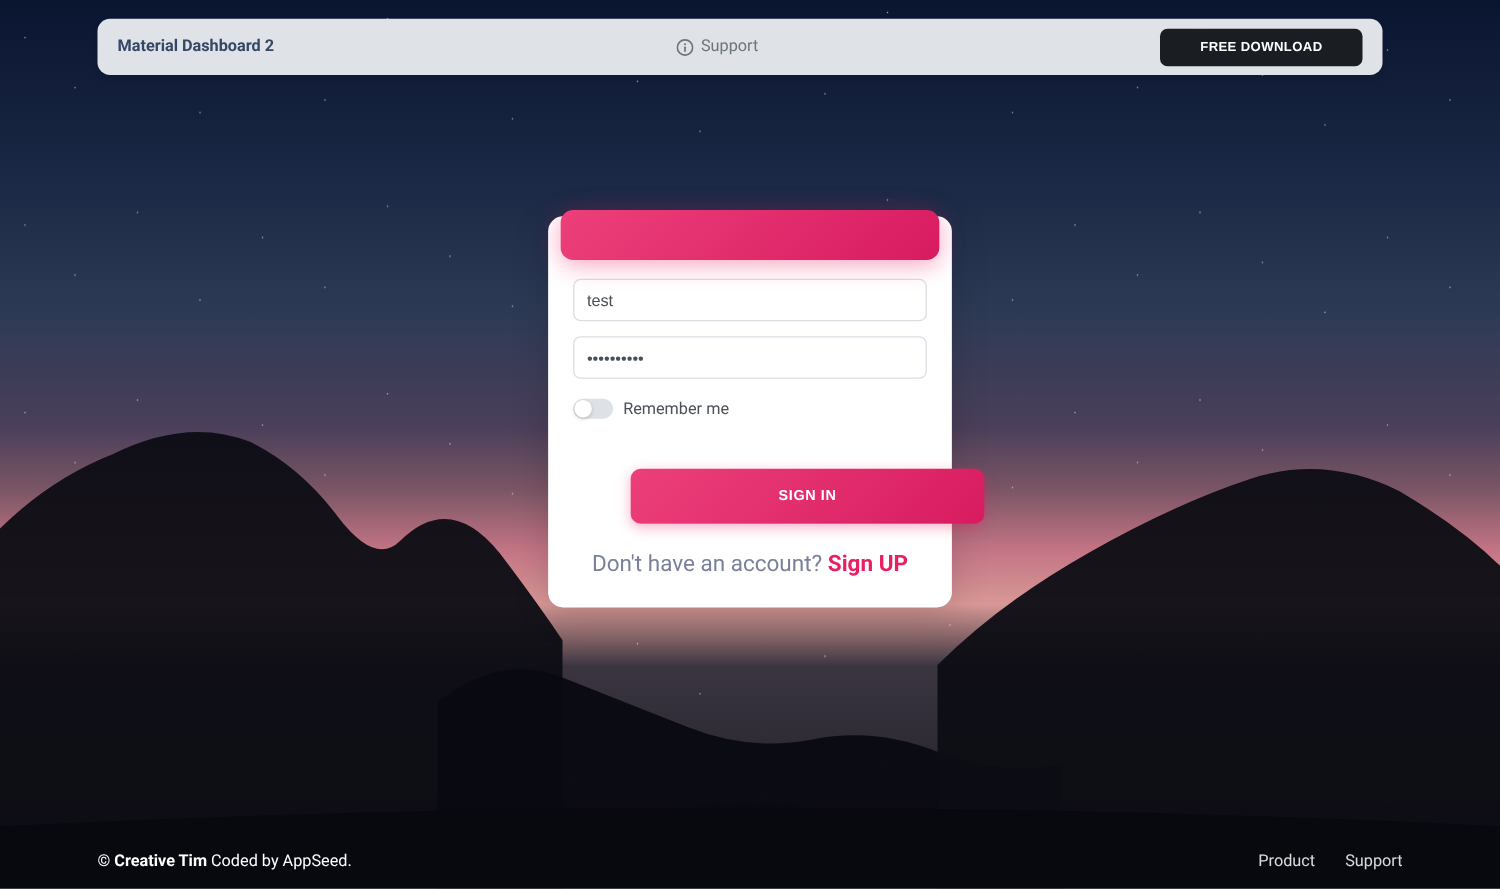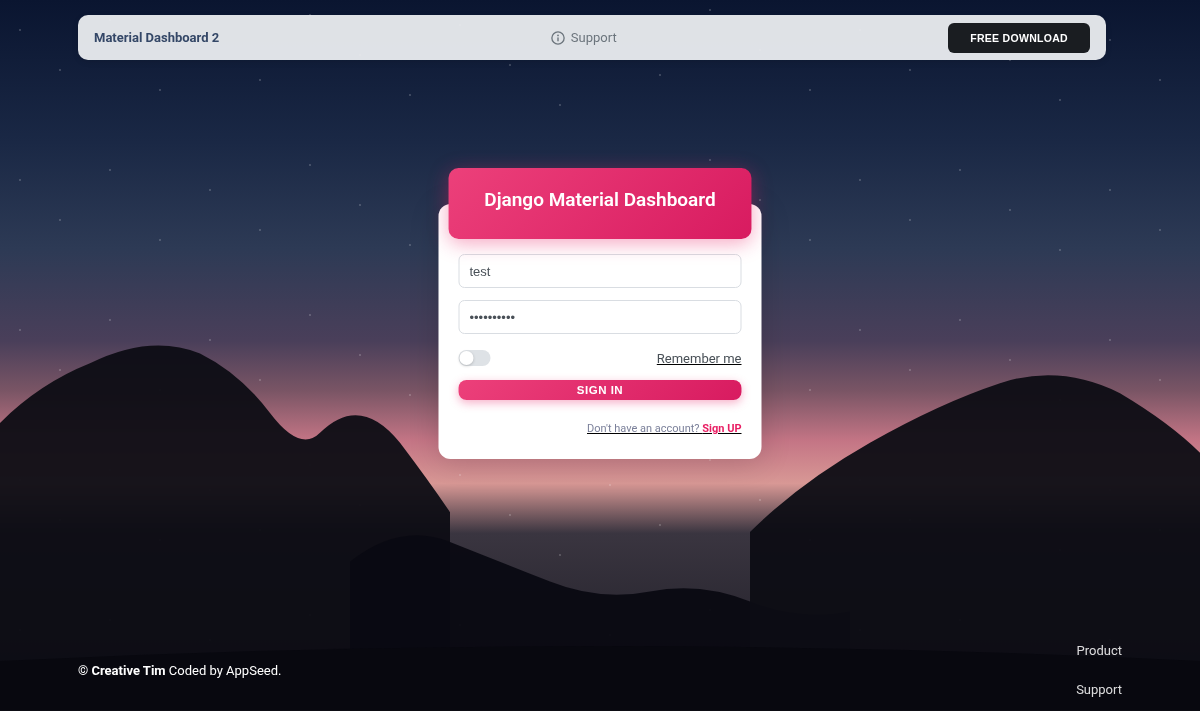--- a/index.html
+++ b/index.html
@@ -86,21 +86,21 @@
     .nav-center .icon {
       width: 14px; height: 14px;
       display: inline-flex;
       align-items: center;
       justify-content: center;
     }
     .download-btn {
       background: #1a1d21;
       color: #fff;
       border: none;
-      padding: 9px 22px;
+      padding: 9px 32px;
       border-radius: 6px;
       font-size: 10.5px;
       font-weight: 700;
       letter-spacing: 0.3px;
       cursor: pointer;
     }
     
     
     .card-wrap {
       position: absolute;
@@ -131,42 +131,40 @@
       opacity: 0.95;
     }
     .card-body {
       background: #fff;
       border-radius: 12px;
       padding: 50px 20px 24px;
       margin-top: -35px;
       position: relative;
       z-index: 1;
       box-shadow: 0 4px 30px rgba(0,0,0,0.15);
-      text-decoration: underline;
     }
     .input {
       width: 100%;
       height: 34px;
       border: 1px solid #d9dde2;
       border-radius: 6px;
       padding: 0 10px;
       font-size: 13px;
       color: #495057;
       margin-bottom: 12px;
       outline: none;
     }
     .input::placeholder { color: #adb5bd; }
     
     .remember-row {
       display: flex;
       align-items: center;
       gap: 8px;
-      margin-bottom: 13px;
+      margin-bottom: 40px;
       margin-top: 4px;
-      justify-content: space-between;
     }
     .toggle {
       width: 32px;
       height: 16px;
       background: #dee2e6;
       border-radius: 10px;
       position: relative;
       cursor: pointer;
     }
     .toggle::after {
@@ -180,36 +178,37 @@
       left: 1px;
       box-shadow: 0 1px 3px rgba(0,0,0,0.2);
     }
     .remember-label {
       font-size: 13px;
       color: #495057;
     }
     
     .signin-btn {
       width: 100%;
-      height: 20px;
+      height: 44px;
       background: linear-gradient(135deg, #ec407a 0%, #d81b60 100%);
       color: #fff;
       border: none;
       border-radius: 8px;
       font-size: 11.5px;
       font-weight: 700;
       letter-spacing: 0.5px;
       cursor: pointer;
       box-shadow: 0 3px 10px rgba(233,30,99,0.35);
       margin-bottom: 22px;
+      margin-left: 46px;
     }
     
     .signup-row {
-      text-align: right;
-      font-size: 11px;
+      text-align: center;
+      font-size: 18px;
       color: #7b809a;
     }
     .signup-link {
       color: #e91e63;
       font-weight: 700;
       cursor: pointer;
     }
     
     
     .footer {
@@ -222,21 +221,20 @@
       align-items: center;
       color: #fff;
       font-size: 13px;
       z-index: 10;
       text-align: right;
     }
     .footer-left .bold { font-weight: 700; }
     .footer-right {
       display: flex;
       gap: 24px;
-      flex-direction: column;
     }
     .footer-right span {
       color: rgba(255,255,255,0.85);
       cursor: pointer;
     }
   </style>
 </head>
 <body>
 
 <div class="stars"></div>
@@ -260,21 +258,20 @@
         <rect x="7.2" y="7" width="1.6" height="5" rx="0.8" fill="#6c757d"></rect>
       </svg>
     </span>
     <span>Support</span>
   </div>
   <button class="download-btn">FREE DOWNLOAD</button>
 </div>
 
 <div class="card-wrap">
   <div class="card-header">
-    <h4>Django Material Dashboard</h4>
   </div>
   <div class="card-body">
     <input class="input" type="text" value="test" style="">
     <input class="input" type="password" value="••••••••••" style="">
     <div class="remember-row">
       <div class="toggle"></div>
       <span class="remember-label">Remember me</span>
     </div>
     <button class="signin-btn">SIGN IN</button>
     <div class="signup-row">

